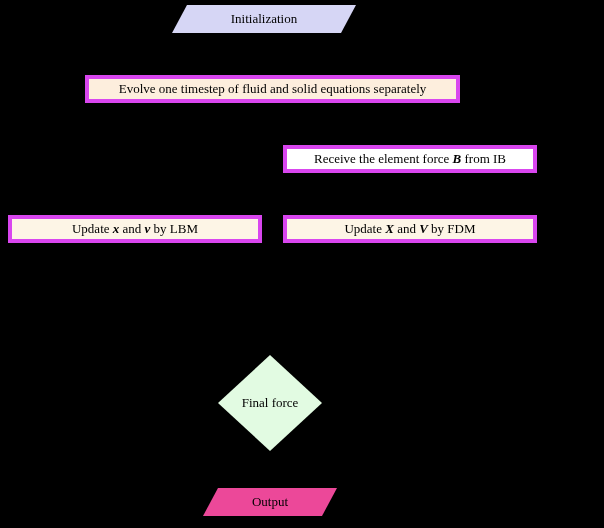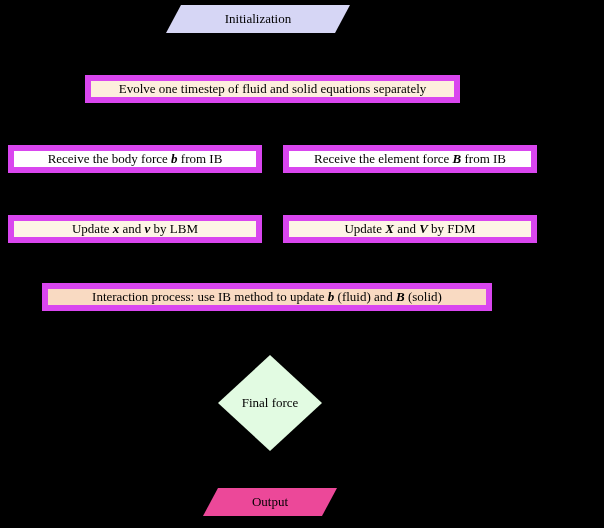--- a/index.html
+++ b/index.html
@@ -16,31 +16,31 @@
   .node {
     position: absolute;
     display: flex;
     align-items: center;
     justify-content: center;
     text-align: center;
     box-sizing: border-box;
     line-height: 1.1;
     white-space: nowrap;
   }
-  .rect { border: 6px solid #d946ef; }
+  .rect { border: 4px solid #d946ef; }
   .parallelogram {
     clip-path: polygon(15px 0, 100% 0, calc(100% - 15px) 100%, 0 100%);
   }
   .diamond {
     clip-path: polygon(50% 0, 100% 50%, 50% 100%, 0 50%);
   }
   .math { font-weight: bold; font-style: italic; }
   .italic { font-style: italic; }
 
-  #init        { left: 166px; top: 5px;   width: 184px; height: 28px; }
+  #init        { left: 172px; top: 5px;   width: 184px; height: 28px; }
   #evolve      { left: 85px;  top: 75px;  width: 375px; height: 28px; }
   #recv-body   { left: 8px;   top: 145px; width: 254px; height: 28px; }
   #recv-elem   { left: 283px; top: 145px; width: 254px; height: 28px; }
   #upd-fluid   { left: 8px;   top: 215px; width: 254px; height: 28px; }
   #upd-solid   { left: 283px; top: 215px; width: 254px; height: 28px; }
   #interaction { left: 42px;  top: 283px; width: 450px; height: 28px; }
   #final       { left: 218px; top: 355px; width: 104px; height: 96px; }
   #time        { left: 497px; top: 387px; width: 93px;  height: 29px; }
   #output      { left: 203px; top: 488px; width: 134px; height: 28px; }
 </style>
@@ -50,49 +50,39 @@
 <div id="canvas">
 
   <div id="init" class="node parallelogram" style="background-color: rgb(214, 214, 245);">
     <span>Initialization</span>
   </div>
 
   <div id="evolve" class="node rect" style="background-color: rgb(253, 238, 221);">
     <span>Evolve one timestep of fluid and solid equations separately</span>
   </div>
 
-  <div id="recv-body" class="node rect" style="background-color: rgb(255, 255, 255);">
-    <span>
-      <span>Receive the body force </span><span class="math">b</span><span> from IB</span>
-    </span>
-  </div>
 
   <div id="recv-elem" class="node rect" style="background-color: rgb(255, 255, 255);">
     <span>
       <span>Receive the element force </span><span class="math">B</span><span> from IB</span>
     </span>
   </div>
 
   <div id="upd-solid" class="node rect" style="background-color: rgb(253, 245, 230);">
     <span>
       <span>Update </span><span class="math">X</span><span> and </span><span class="math">V</span><span> by FDM</span>
     </span>
   </div>
 
   <div id="upd-fluid" class="node rect" style="background-color: rgb(253, 245, 230);">
     <span>
       <span>Update </span><span class="math">x</span><span> and </span><span class="math">v</span><span> by LBM</span>
     </span>
   </div>
 
-  <div id="interaction" class="node rect" style="background-color: rgb(249, 218, 194);">
-    <span>
-      <span>Interaction process: use IB method to update </span><span class="math">b</span><span> (fluid) and </span><span class="math">B</span><span> (solid)</span>
-    </span>
-  </div>
 
   <div id="final" class="node diamond" style="background-color: rgb(226, 251, 226);">
     <span>Final force</span>
   </div>
 
 
   <div id="output" class="node parallelogram" style="background-color: #ec4899;">
     <span>Output</span>
   </div>
 

